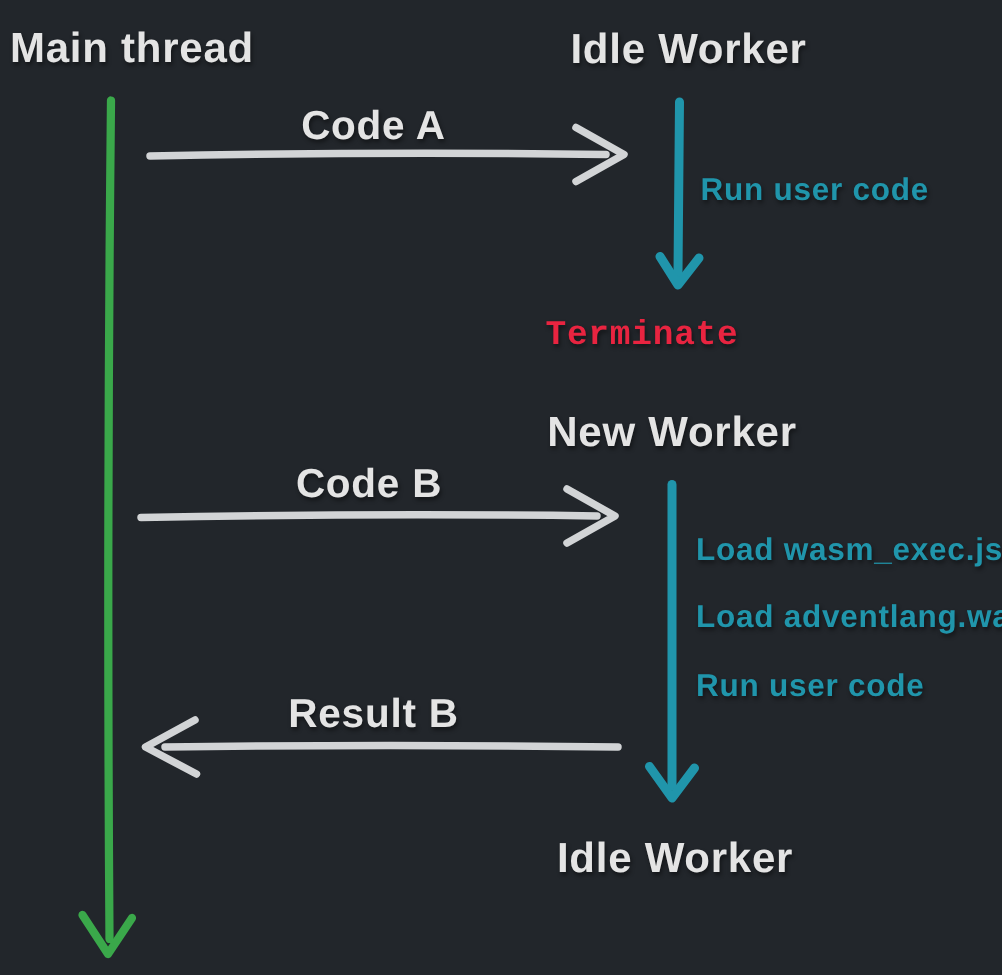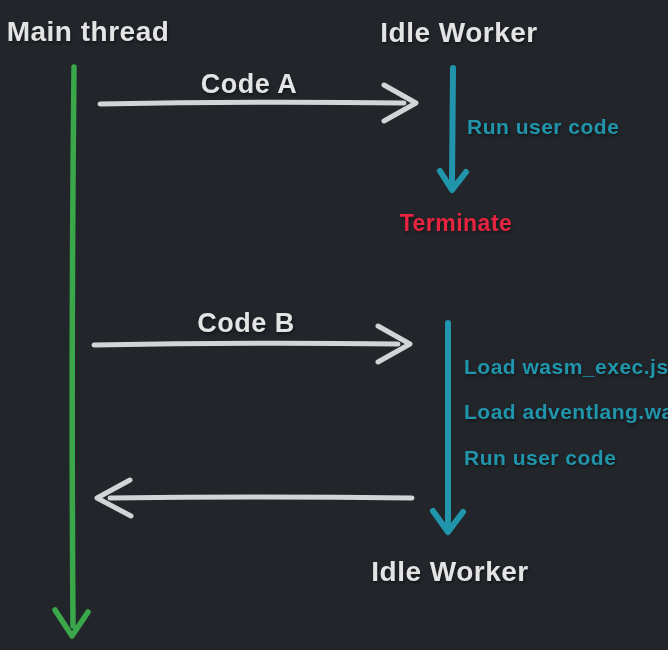--- a/index.html
+++ b/index.html
@@ -43,21 +43,21 @@
   .actor { color: var(--color-text); font-size: 28px; }
   .msg-gray { color: var(--color-text); font-size: 27px; }
   .msg-teal { color: var(--color-teal); font-size: 21px; }
   .msg-red  { color: var(--color-red);  font-size: 23px; }
 
   
   #actor-main-thread       { left: 88px;  top: 32px; }
   #actor-idle-worker-top   { left: 459px; top: 33px; }
   #msg-code-a              { left: 249px; top: 84px; }
   #msg-run-user-code-1     { left: 467px; top: 127px; }
-  #msg-terminate           { left: 456px; top: 223px; }
+  #msg-terminate           { left: 428px; top: 223px; font-family: Liberation Mono, monospace; }
   #actor-new-worker        { left: 448px; top: 288px; }
   #msg-code-b              { left: 246px; top: 323px; }
   #msg-load-wasm-exec      { left: 464px; top: 367px; }
   #msg-load-adventlang     { left: 464px; top: 412px; }
   #msg-run-user-code-2     { left: 464px; top: 458px; }
   #msg-result-b            { left: 249px; top: 476px; }
   #actor-idle-worker-bottom{ left: 450px; top: 572px; }
 </style>
 </head>
 <body>
@@ -100,25 +100,27 @@
   <div id="actor-main-thread" class="label actor centered">Main thread</div>
 
   <div id="actor-idle-worker-top" class="label actor centered">Idle Worker</div>
 
   <div id="msg-code-a" class="label msg-gray centered">Code A</div>
 
   <div id="msg-run-user-code-1" class="label msg-teal left-anchored">Run user code</div>
 
   <div id="msg-terminate" class="label msg-red centered">Terminate</div>
 
+  <div id="actor-new-worker" class="label actor centered">New Worker</div>
 
   <div id="msg-load-wasm-exec" class="label msg-teal left-anchored">Load wasm_exec.js</div>
 
   <div id="msg-code-b" class="label msg-gray centered">Code B</div>
 
   <div id="msg-load-adventlang" class="label msg-teal left-anchored">Load adventlang.wasm</div>
 
   <div id="msg-run-user-code-2" class="label msg-teal left-anchored">Run user code</div>
 
+  <div id="msg-result-b" class="label msg-gray centered">Result B</div>
 
   <div id="actor-idle-worker-bottom" class="label actor centered">Idle Worker</div>
 
 </div>
 
 </body></html>

